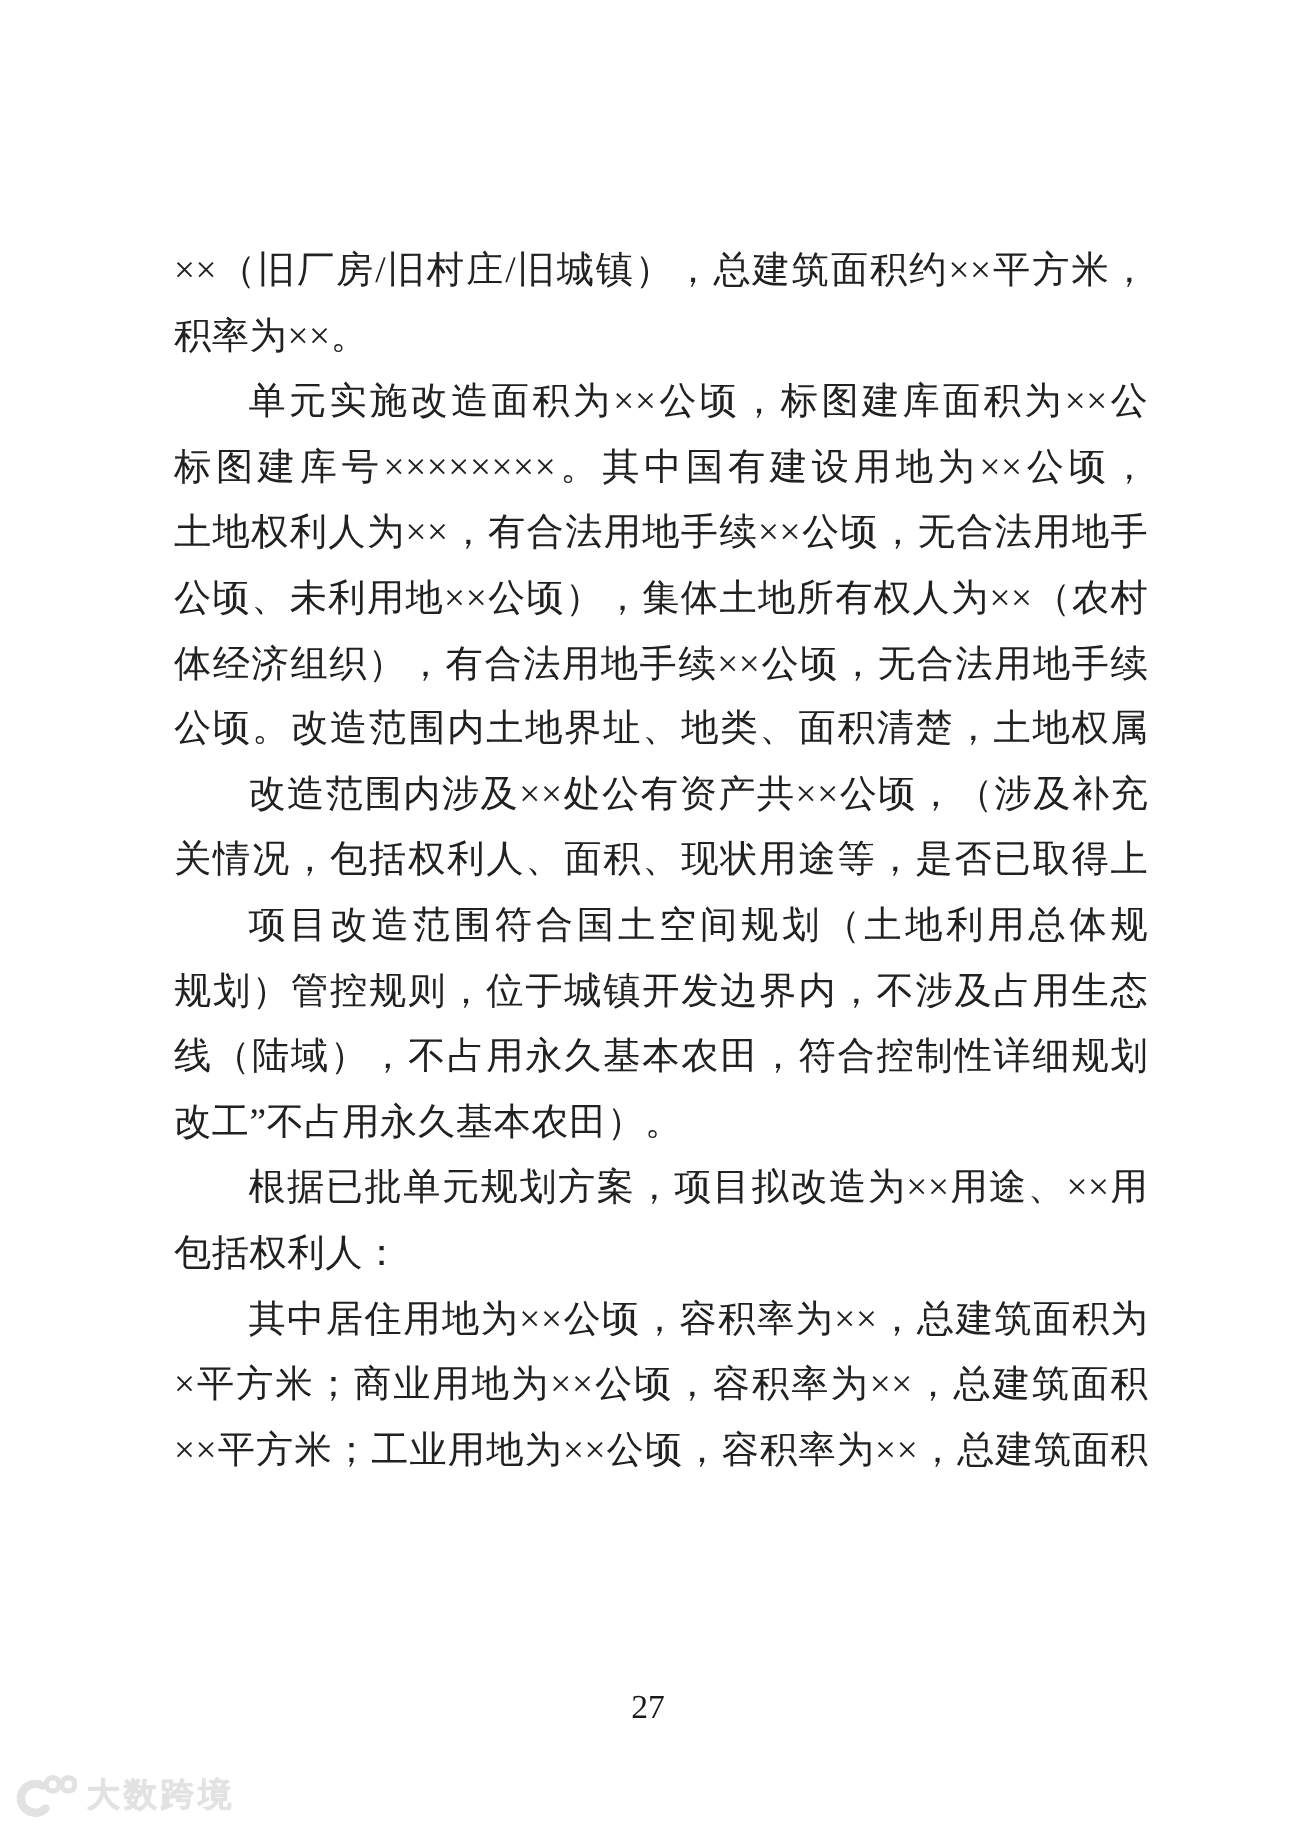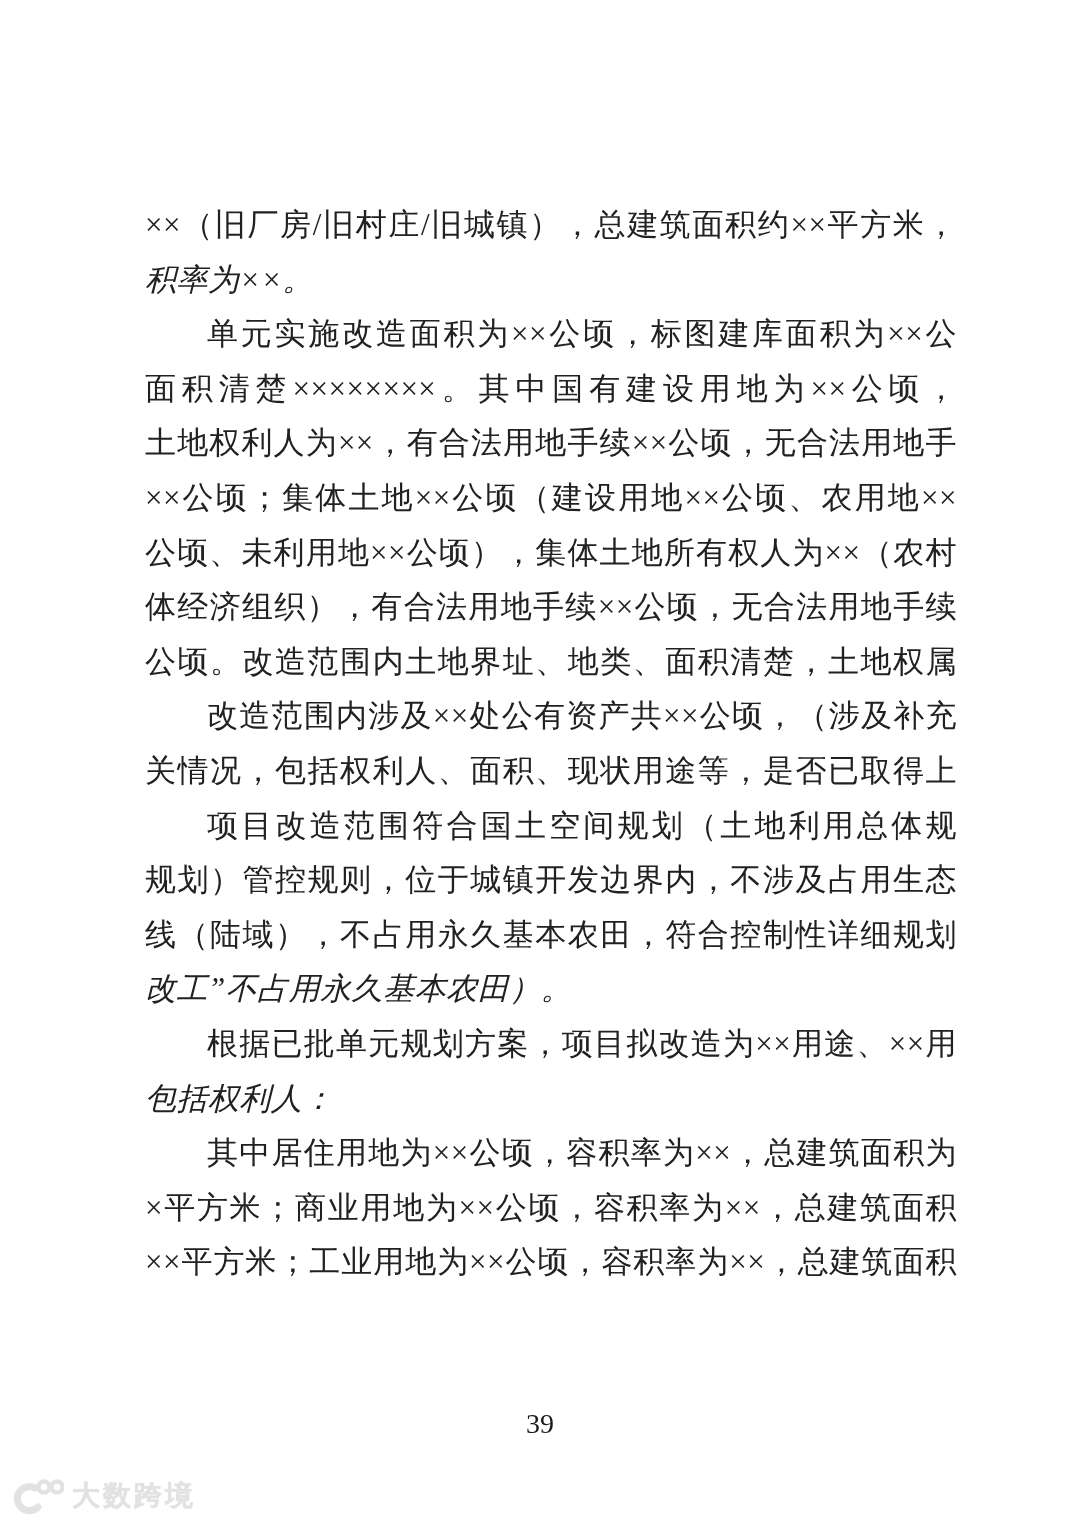--- a/index.html
+++ b/index.html
@@ -28,21 +28,20 @@
     height: 54.6px;
     line-height: 54.6px;
     overflow: hidden;
     text-align: justify;
     text-align-last: justify;
     letter-spacing: 0.5px;
   }
   .line.short {
     text-align: right;
     text-align-last: left;
-    font-style: italic;
   }
   .line.indent {
     text-indent: 62px;
   }
   .page-number {
     position: absolute;
     top: 1408px;
     left: 0;
     width: 100%;
     text-align: center;
@@ -73,40 +72,39 @@
 </style>
 </head>
 <body>
 
 <div class="page">
 
   <div class="doc-body">
     <div class="line">××（旧厂房/旧村庄/旧城镇），总建筑面积约××平方米，容</div>
     <div class="line short">积率为××。</div>
     <div class="line indent">单元实施改造面积为××公顷，标图建库面积为××公顷，</div>
-    <div class="line">面积清楚××××××××。其中国有建设用地为××公顷，</div>
+    <div class="line">标图建库号××××××××。其中国有建设用地为××公顷，</div>
     <div class="line">土地权利人为××，有合法用地手续××公顷，无合法用地手续</div>
-    <div class="line">××公顷；集体土地××公顷（建设用地××公顷、农用地××</div>
     <div class="line">公顷、未利用地××公顷），集体土地所有权人为××（农村集</div>
     <div class="line">体经济组织），有合法用地手续××公顷，无合法用地手续××</div>
     <div class="line">公顷。改造范围内土地界址、地类、面积清楚，土地权属无争议。</div>
     <div class="line indent">改造范围内涉及××处公有资产共××公顷，（涉及补充相</div>
     <div class="line">关情况，包括权利人、面积、现状用途等，是否已取得上级主管</div>
     <div class="line indent">项目改造范围符合国土空间规划（土地利用总体规划、城乡</div>
     <div class="line">规划）管控规则，位于城镇开发边界内，不涉及占用生态保护红</div>
     <div class="line">线（陆域），不占用永久基本农田，符合控制性详细规划（“工</div>
     <div class="line short">改工”不占用永久基本农田）。</div>
     <div class="line indent">根据已批单元规划方案，项目拟改造为××用途、××用途，</div>
     <div class="line short">包括权利人：</div>
     <div class="line indent">其中居住用地为××公顷，容积率为××，总建筑面积为×</div>
     <div class="line">×平方米；商业用地为××公顷，容积率为××，总建筑面积为</div>
     <div class="line">××平方米；工业用地为××公顷，容积率为××，总建筑面积</div>
   </div>
 
-  <div class="page-number">39</div>
+  <div class="page-number">27</div>
 
   <div class="watermark">
     <span>
       <svg class="wm-logo" width="56" height="40" viewBox="0 0 56 40" xmlns="http://www.w3.org/2000/svg">
         <path d="M 27 12 A 12 12 0 1 0 30 31" fill="none" stroke="#e2e2e2" stroke-width="7" stroke-linecap="round"></path>
         <circle cx="36" cy="11" r="5.5" fill="none" stroke="#e2e2e2" stroke-width="4.5"></circle>
         <circle cx="49" cy="11" r="5.5" fill="none" stroke="#e2e2e2" stroke-width="4.5"></circle>
       </svg>
     </span>
     <span class="wm-text">大数跨境</span>

